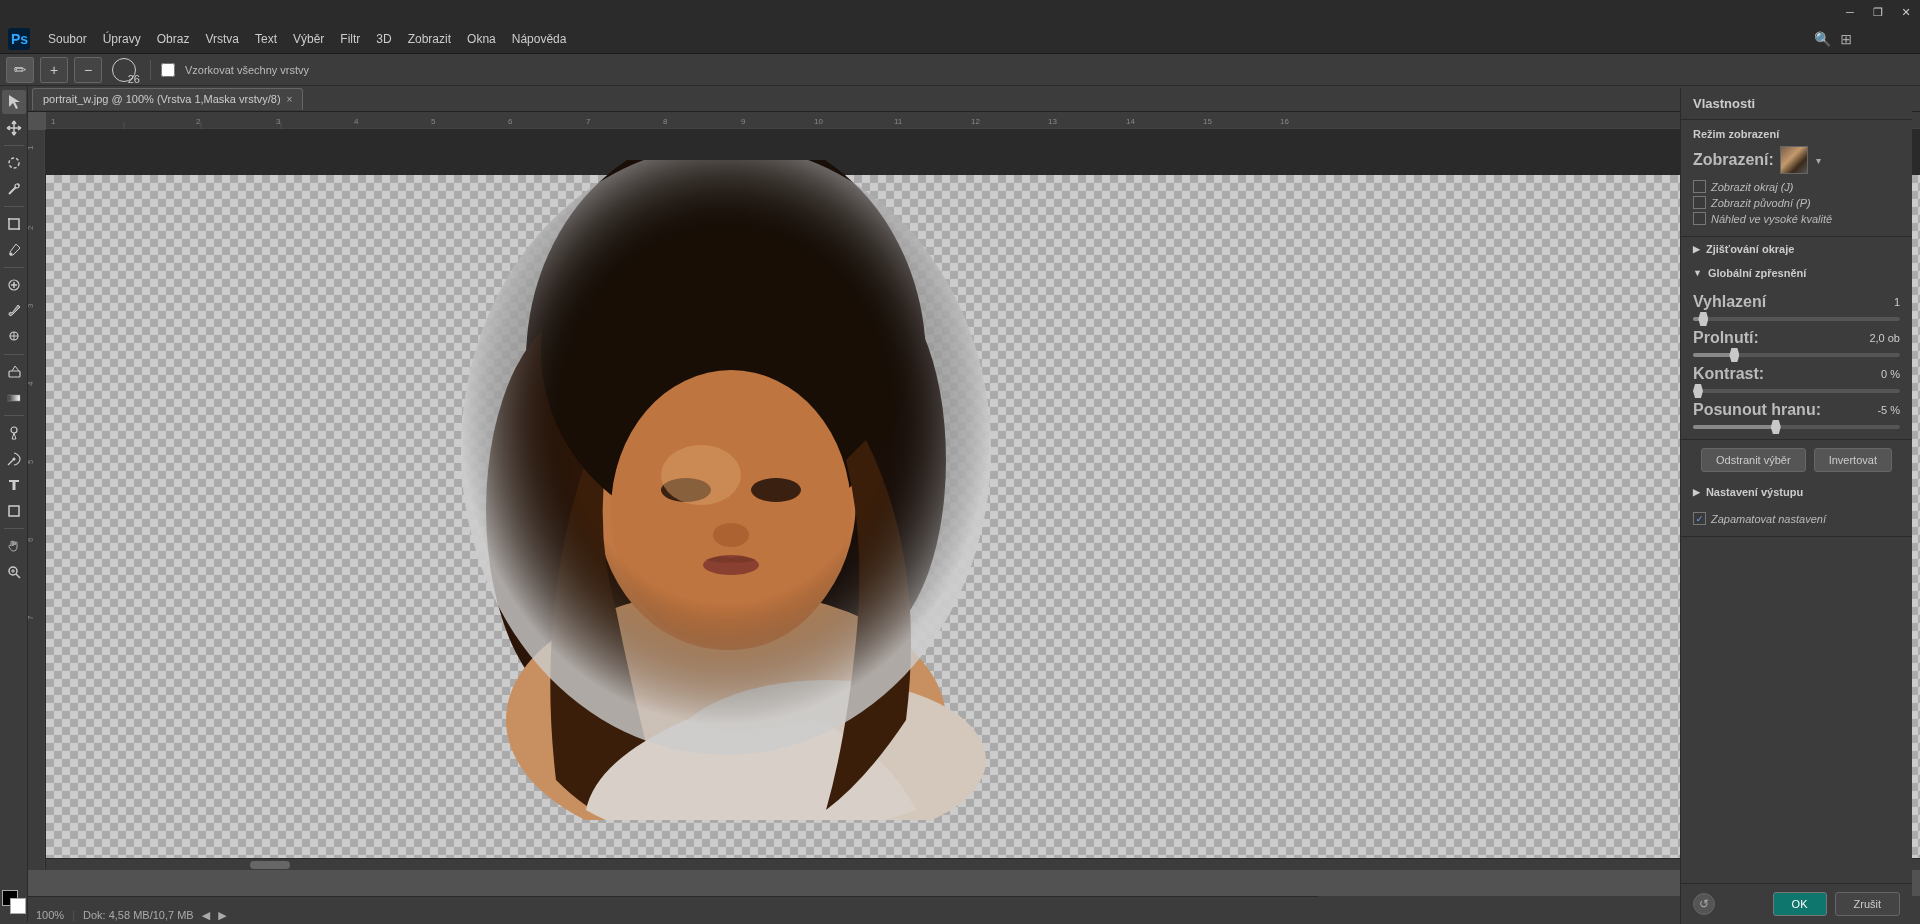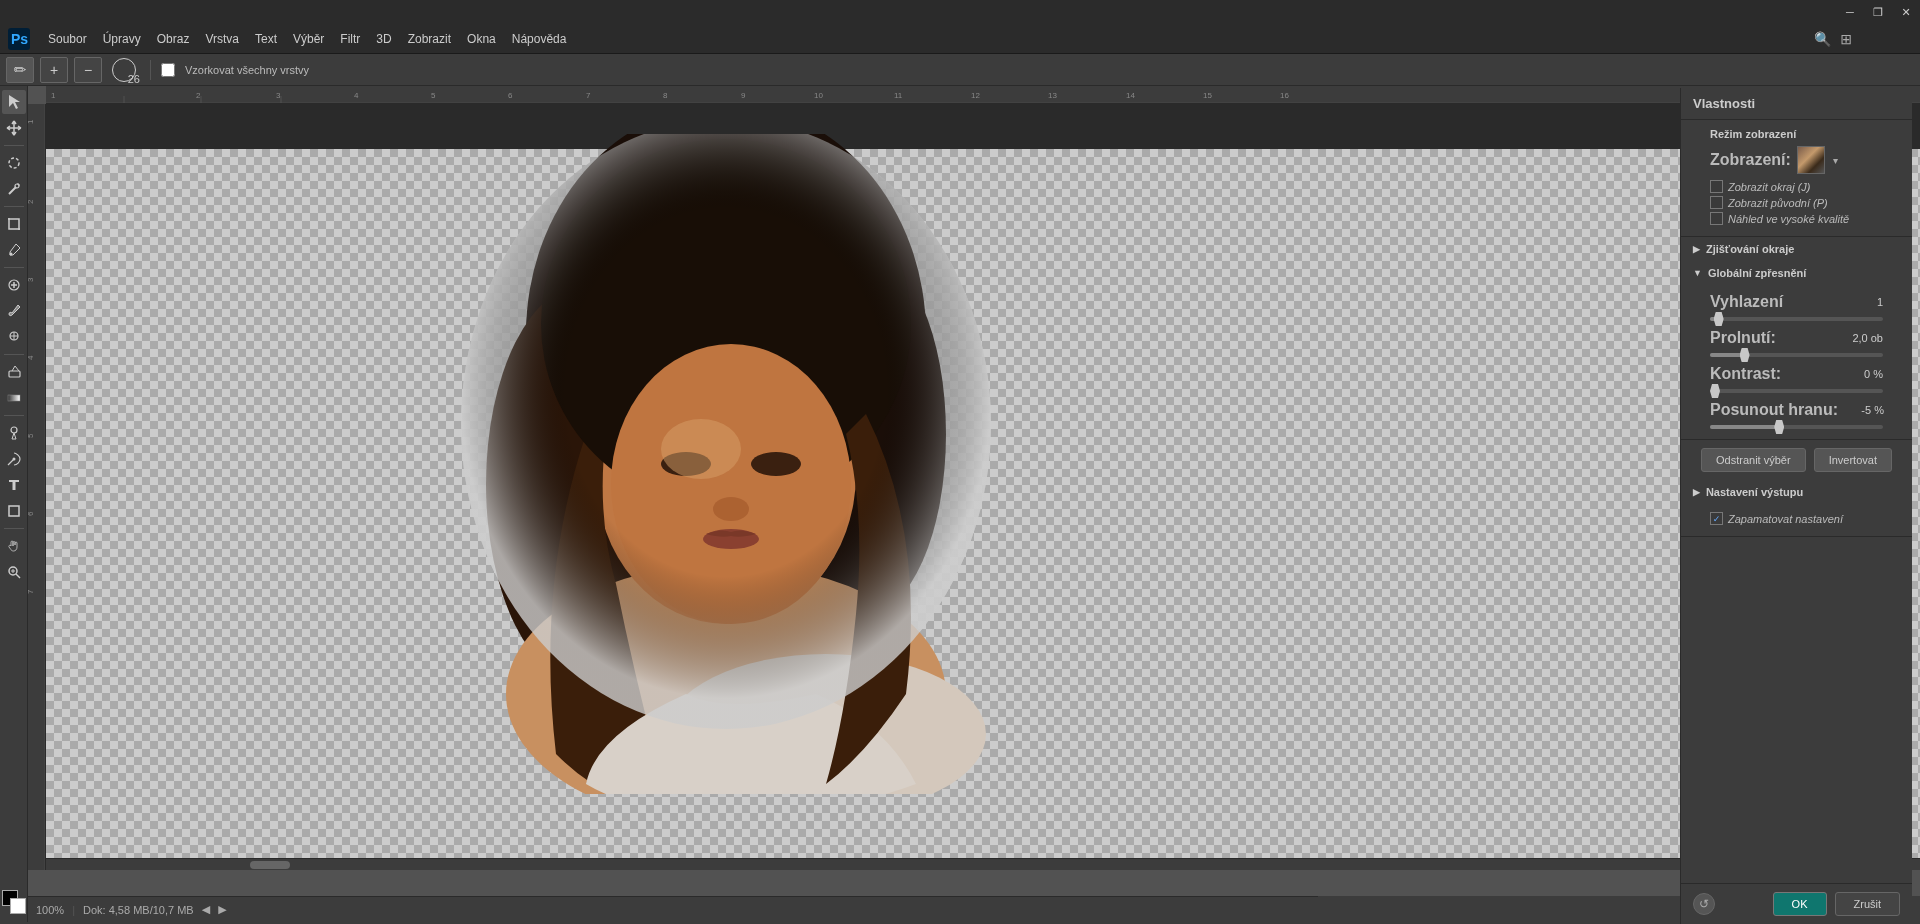--- a/index.html
+++ b/index.html
@@ -89,21 +89,21 @@
       width: 230px; background: #3c3c3c; border-left: 1px solid #2a2a2a;
       display: flex; flex-direction: column; padding: 0;
       position: absolute; right: 8px; top: 88px; height: calc(924px - 88px);
     }
 
     #panel-header {
       background: #3c3c3c; padding: 8px 12px; border-bottom: 1px solid #2a2a2a;
       font-size: 13px; color: #ccc; font-weight: bold;
     }
 
-    .panel-section { padding: 8px 29px; border-bottom: 1px solid #2a2a2a; }
+    .panel-section { padding: 8px 12px; border-bottom: 1px solid #2a2a2a; }
     .panel-section-title { font-size: 11px; color: #ccc; margin-bottom: 6px; font-weight: bold; }
 
     .panel-row {
       display: flex; align-items: center; margin-bottom: 6px; gap: 6px;
     }
     .panel-row label { font-size: 16px; color: #bbb; flex: 0 0 auto; font-weight: bold; }
     .panel-row .value { font-size: 11px; color: #ccc; margin-left: auto; min-width: 40px; text-align: right; }
 
     
     .slider-container { width: 100%; position: relative; margin: 4px 0 2px; }
@@ -344,20 +344,26 @@
     <div style="flex:1"></div>
 
     <div style="position:relative;width:24px;height:24px;margin:4px auto;">
       <div style="width:16px;height:16px;background:#000;border:1px solid #aaa;position:absolute;top:0;left:0;"></div>
       <div style="width:16px;height:16px;background:#fff;border:1px solid #aaa;position:absolute;bottom:0;right:0;"></div>
     </div>
   </div>
 
   <div style="display:flex;flex-direction:column;flex:1;overflow:hidden;">
 
+    <div id="tabbar" style="width:100%;">
+      <div class="tab-item active">
+        <span>portrait_w.jpg @ 100% (Vrstva 1,Maska vrstvy/8)</span>
+        <span class="tab-close">×</span>
+      </div>
+    </div>
 
     <div id="canvas-area" style="flex:1;position:relative;">
 
       <div id="ruler-top" style="position:absolute;top:0;left:18px;right:0;height:18px;background:#3c3c3c;border-bottom:1px solid #2a2a2a;display:flex;align-items:flex-end;">
         <div style="position:relative;width:100%;height:100%;">
           <svg width="100%" height="18" style="position:absolute;top:0;left:0;">
             <line x1="0" y1="17" x2="100%" y2="17" stroke="#555" stroke-width="0.5"></line>
             <text x="5" y="12" font-size="8" fill="#888">1</text>
             <line x1="78" y1="10" x2="78" y2="18" stroke="#666" stroke-width="0.5"></line>
             <text x="150" y="12" font-size="8" fill="#888">2</text>
@@ -452,21 +458,21 @@
           </svg>
         </div>
 
         <div style="position:absolute;bottom:0;left:0;right:0;height:12px;background:#3c3c3c;border-top:1px solid #2a2a2a;display:flex;align-items:center;padding:0 4px;">
           <div style="width:40px;height:8px;background:#666;border-radius:4px;margin-left:200px;"></div>
         </div>
       </div>
 
     </div>
 
-    <div id="statusbar" style="height:26px;background:#3c3c3c;border-top:1px solid #2a2a2a;display:flex;align-items:center;padding:0 8px;gap:8px;font-size:11px;color:#aaa;">
+    <div id="statusbar" style="height:26px;background:#3c3c3c;border-top:1px solid #2a2a2a;display:flex;align-items:flex-start;padding:12px 8px;gap:8px;font-size:11px;color:#aaa;">
       <span>100%</span>
       <span style="color:#555;">|</span>
       <span>Dok: 4,58 MB/10,7 MB</span>
       <span style="cursor:pointer;color:#aaa;">◀</span>
       <span style="cursor:pointer;color:#aaa;">▶</span>
     </div>
   </div>
 
   <div id="right-panel" style="width:232px;background:#3c3c3c;border-left:1px solid #2a2a2a;display:flex;flex-direction:column;overflow:hidden;">
 

